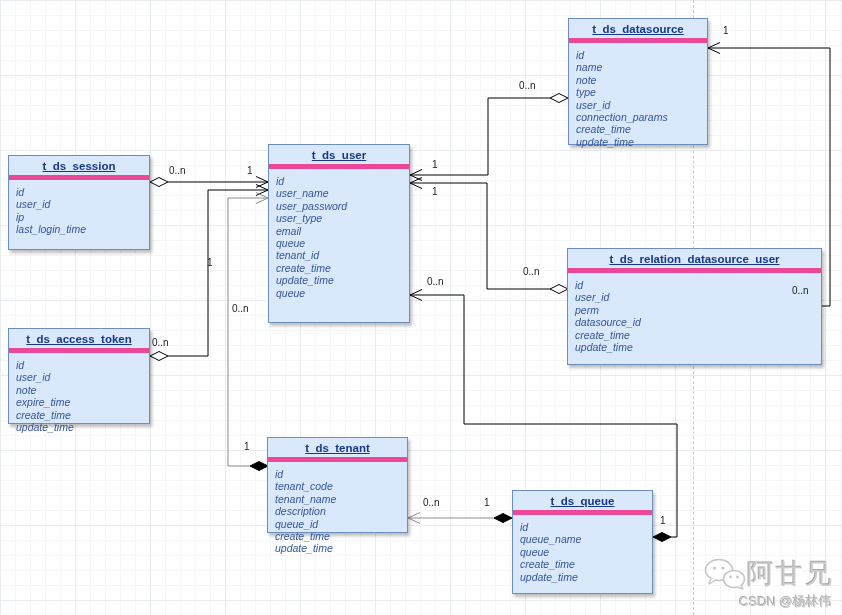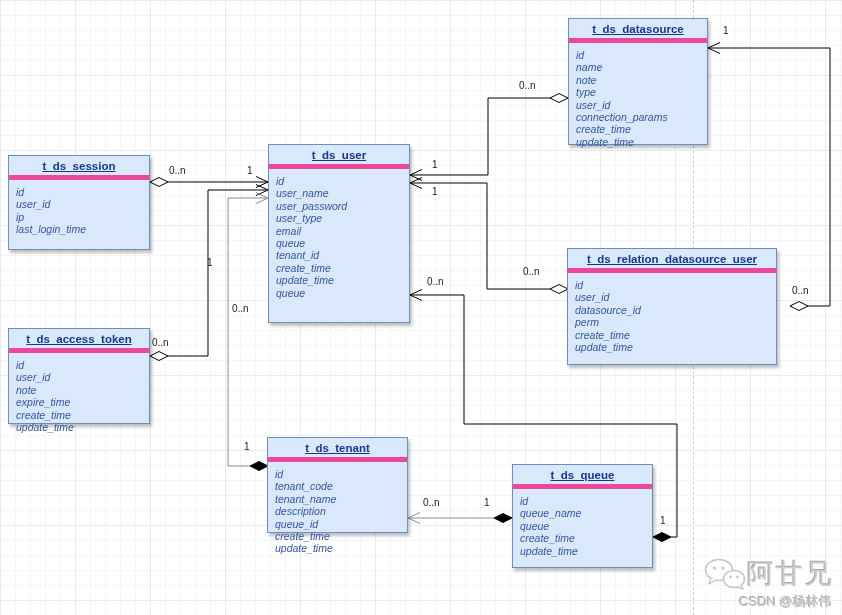--- a/index.html
+++ b/index.html
@@ -127,27 +127,27 @@
       <div class="field">name</div>
       <div class="field">note</div>
       <div class="field">type</div>
       <div class="field">user_id</div>
       <div class="field">connection_params</div>
       <div class="field">create_time</div>
       <div class="field">update_time</div>
     </div>
   </div>
 
-  <div class="entity" style="left:567px;top:248px;width:210px;height:117px">
+  <div class="entity" style="left:567px;top:248px;width:255px;height:117px">
     <div class="entity-title">t_ds_relation_datasource_user</div>
     <div class="entity-fields">
       <div class="field">id</div>
       <div class="field">user_id</div>
+      <div class="field">perm</div>
       <div class="field">datasource_id</div>
-      <div class="field">perm</div>
       <div class="field">create_time</div>
       <div class="field">update_time</div>
     </div>
   </div>
 
   <div class="entity" style="left:8px;top:328px;width:142px;height:96px">
     <div class="entity-title">t_ds_access_token</div>
     <div class="entity-fields">
       <div class="field">id</div>
       <div class="field">user_id</div>
@@ -164,21 +164,21 @@
       <div class="field">id</div>
       <div class="field">tenant_code</div>
       <div class="field">tenant_name</div>
       <div class="field">description</div>
       <div class="field">queue_id</div>
       <div class="field">create_time</div>
       <div class="field">update_time</div>
     </div>
   </div>
 
-  <div class="entity" style="left:512px;top:464px;width:141px;height:104px">
+  <div class="entity" style="left:512px;top:490px;width:141px;height:104px">
     <div class="entity-title">t_ds_queue</div>
     <div class="entity-fields">
       <div class="field">id</div>
       <div class="field">queue_name</div>
       <div class="field">queue</div>
       <div class="field">create_time</div>
       <div class="field">update_time</div>
     </div>
   </div>
 

